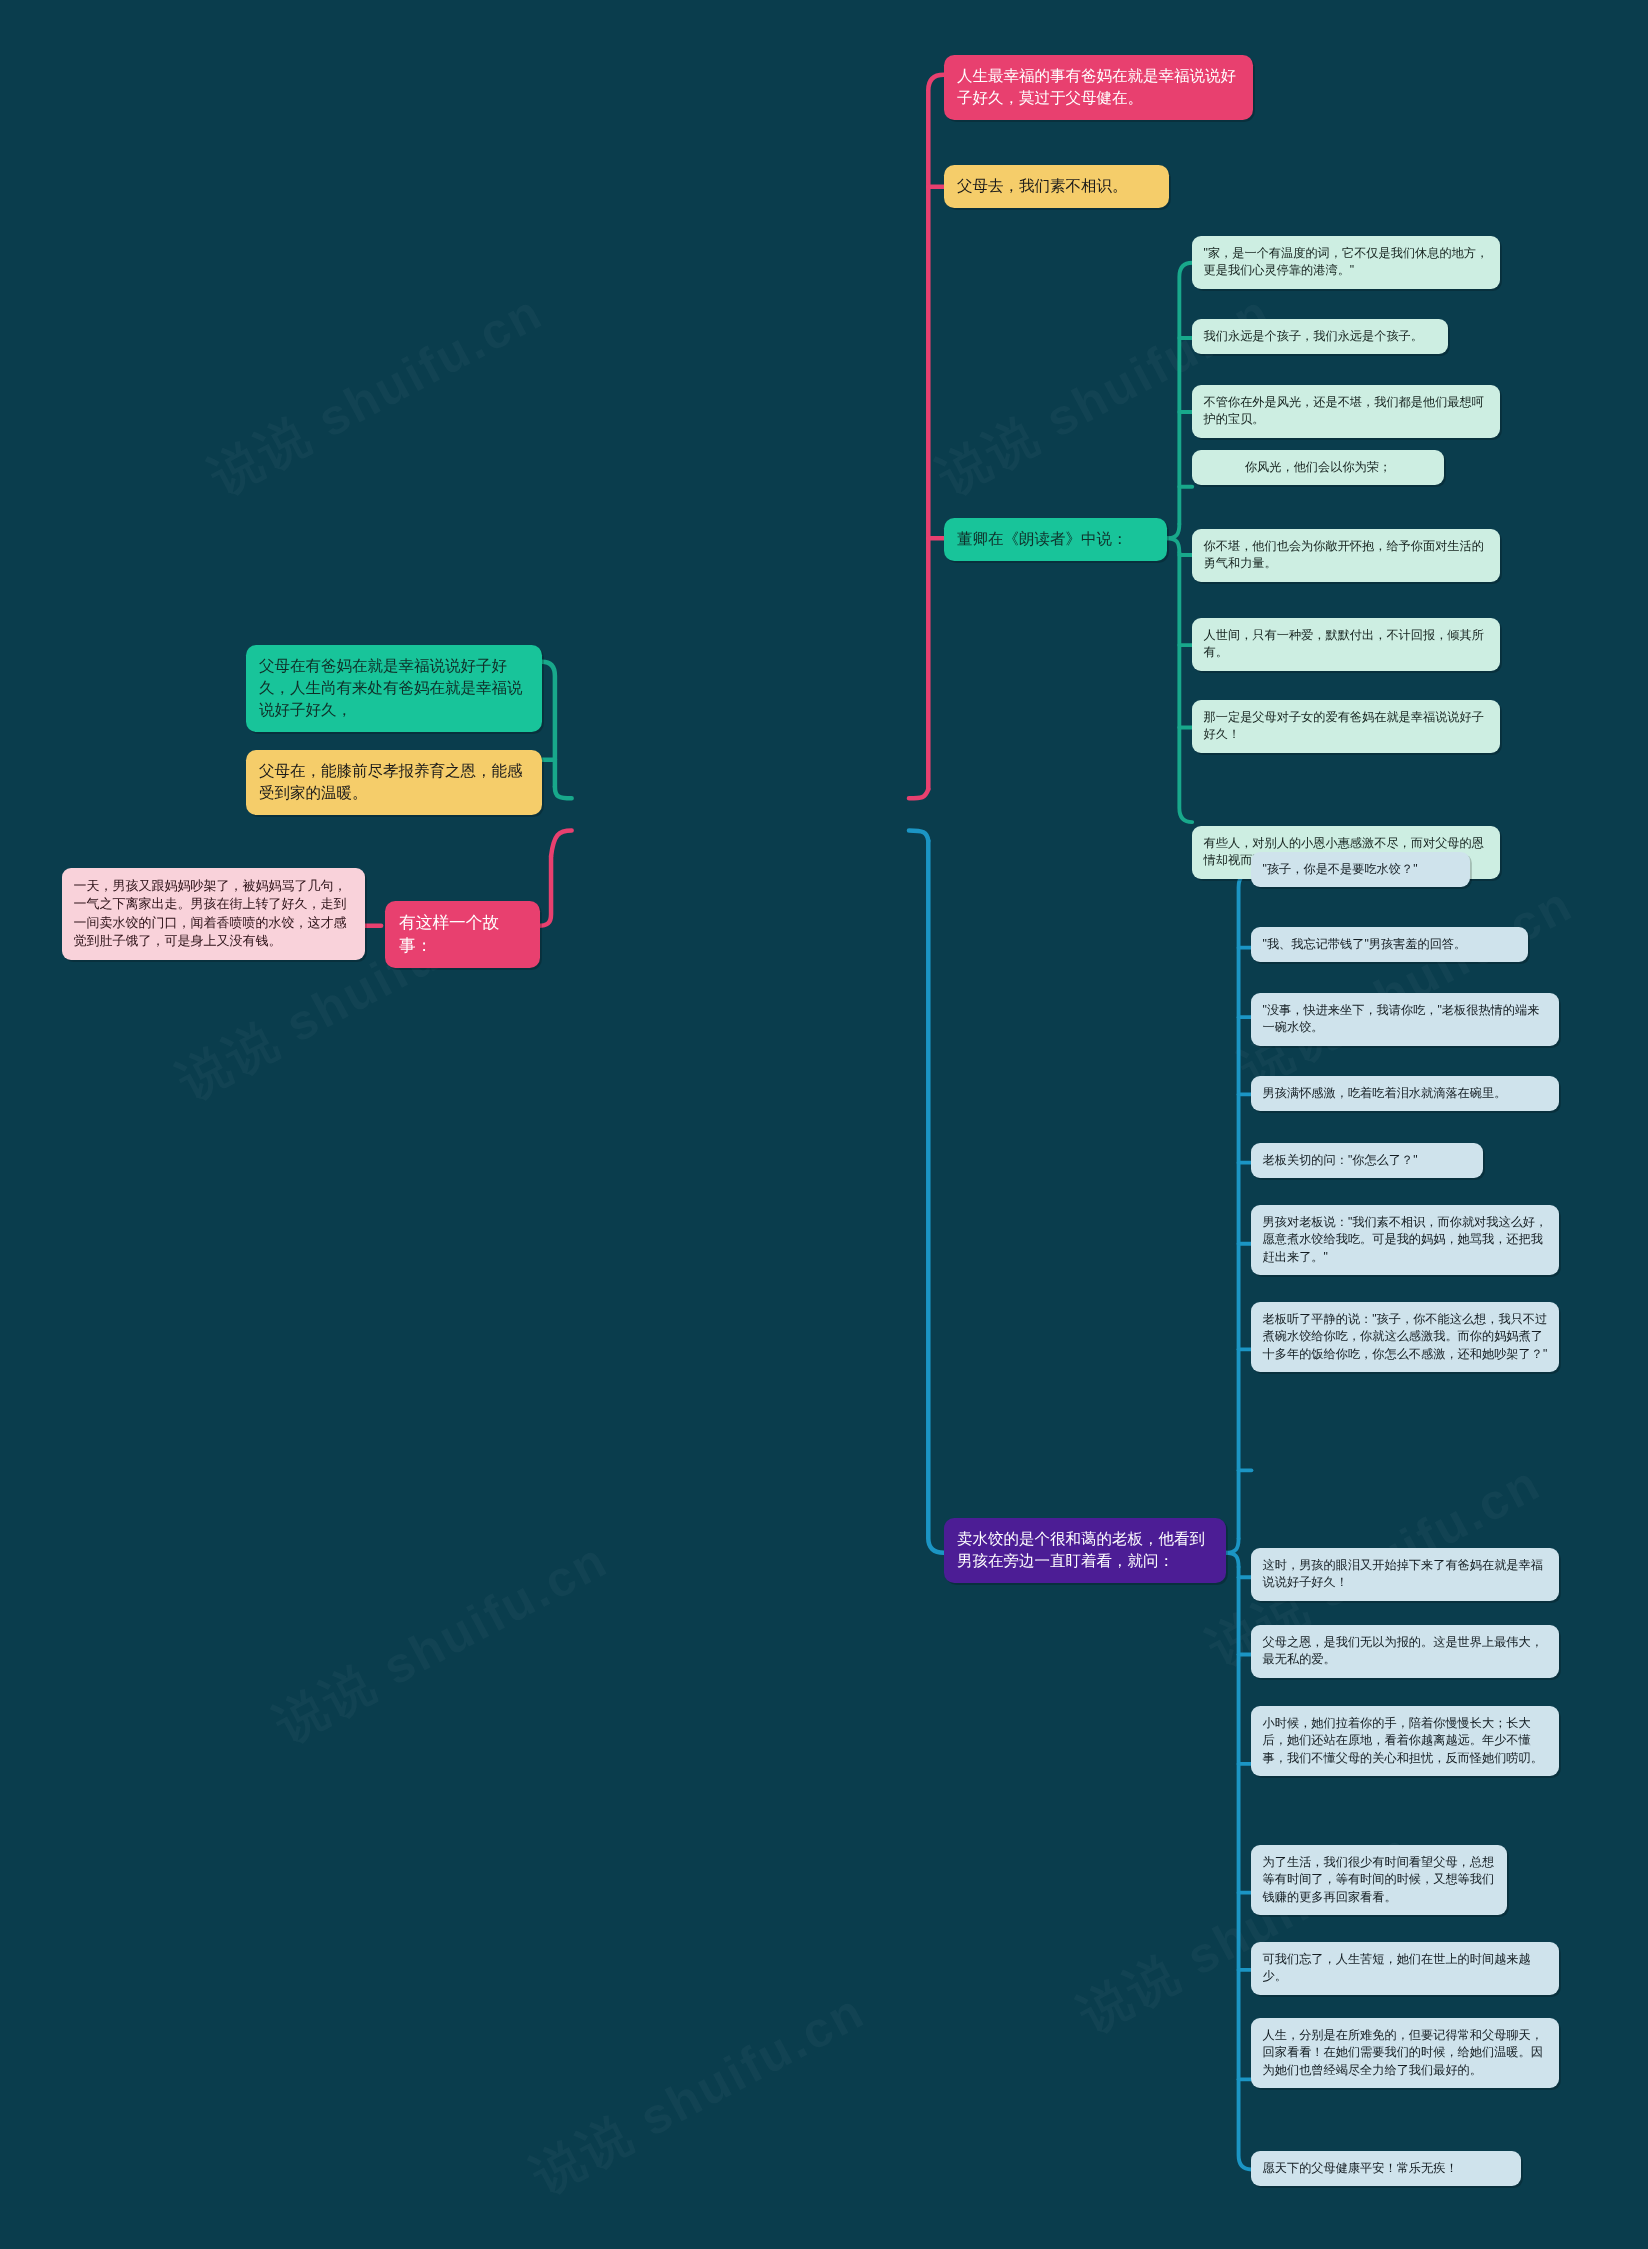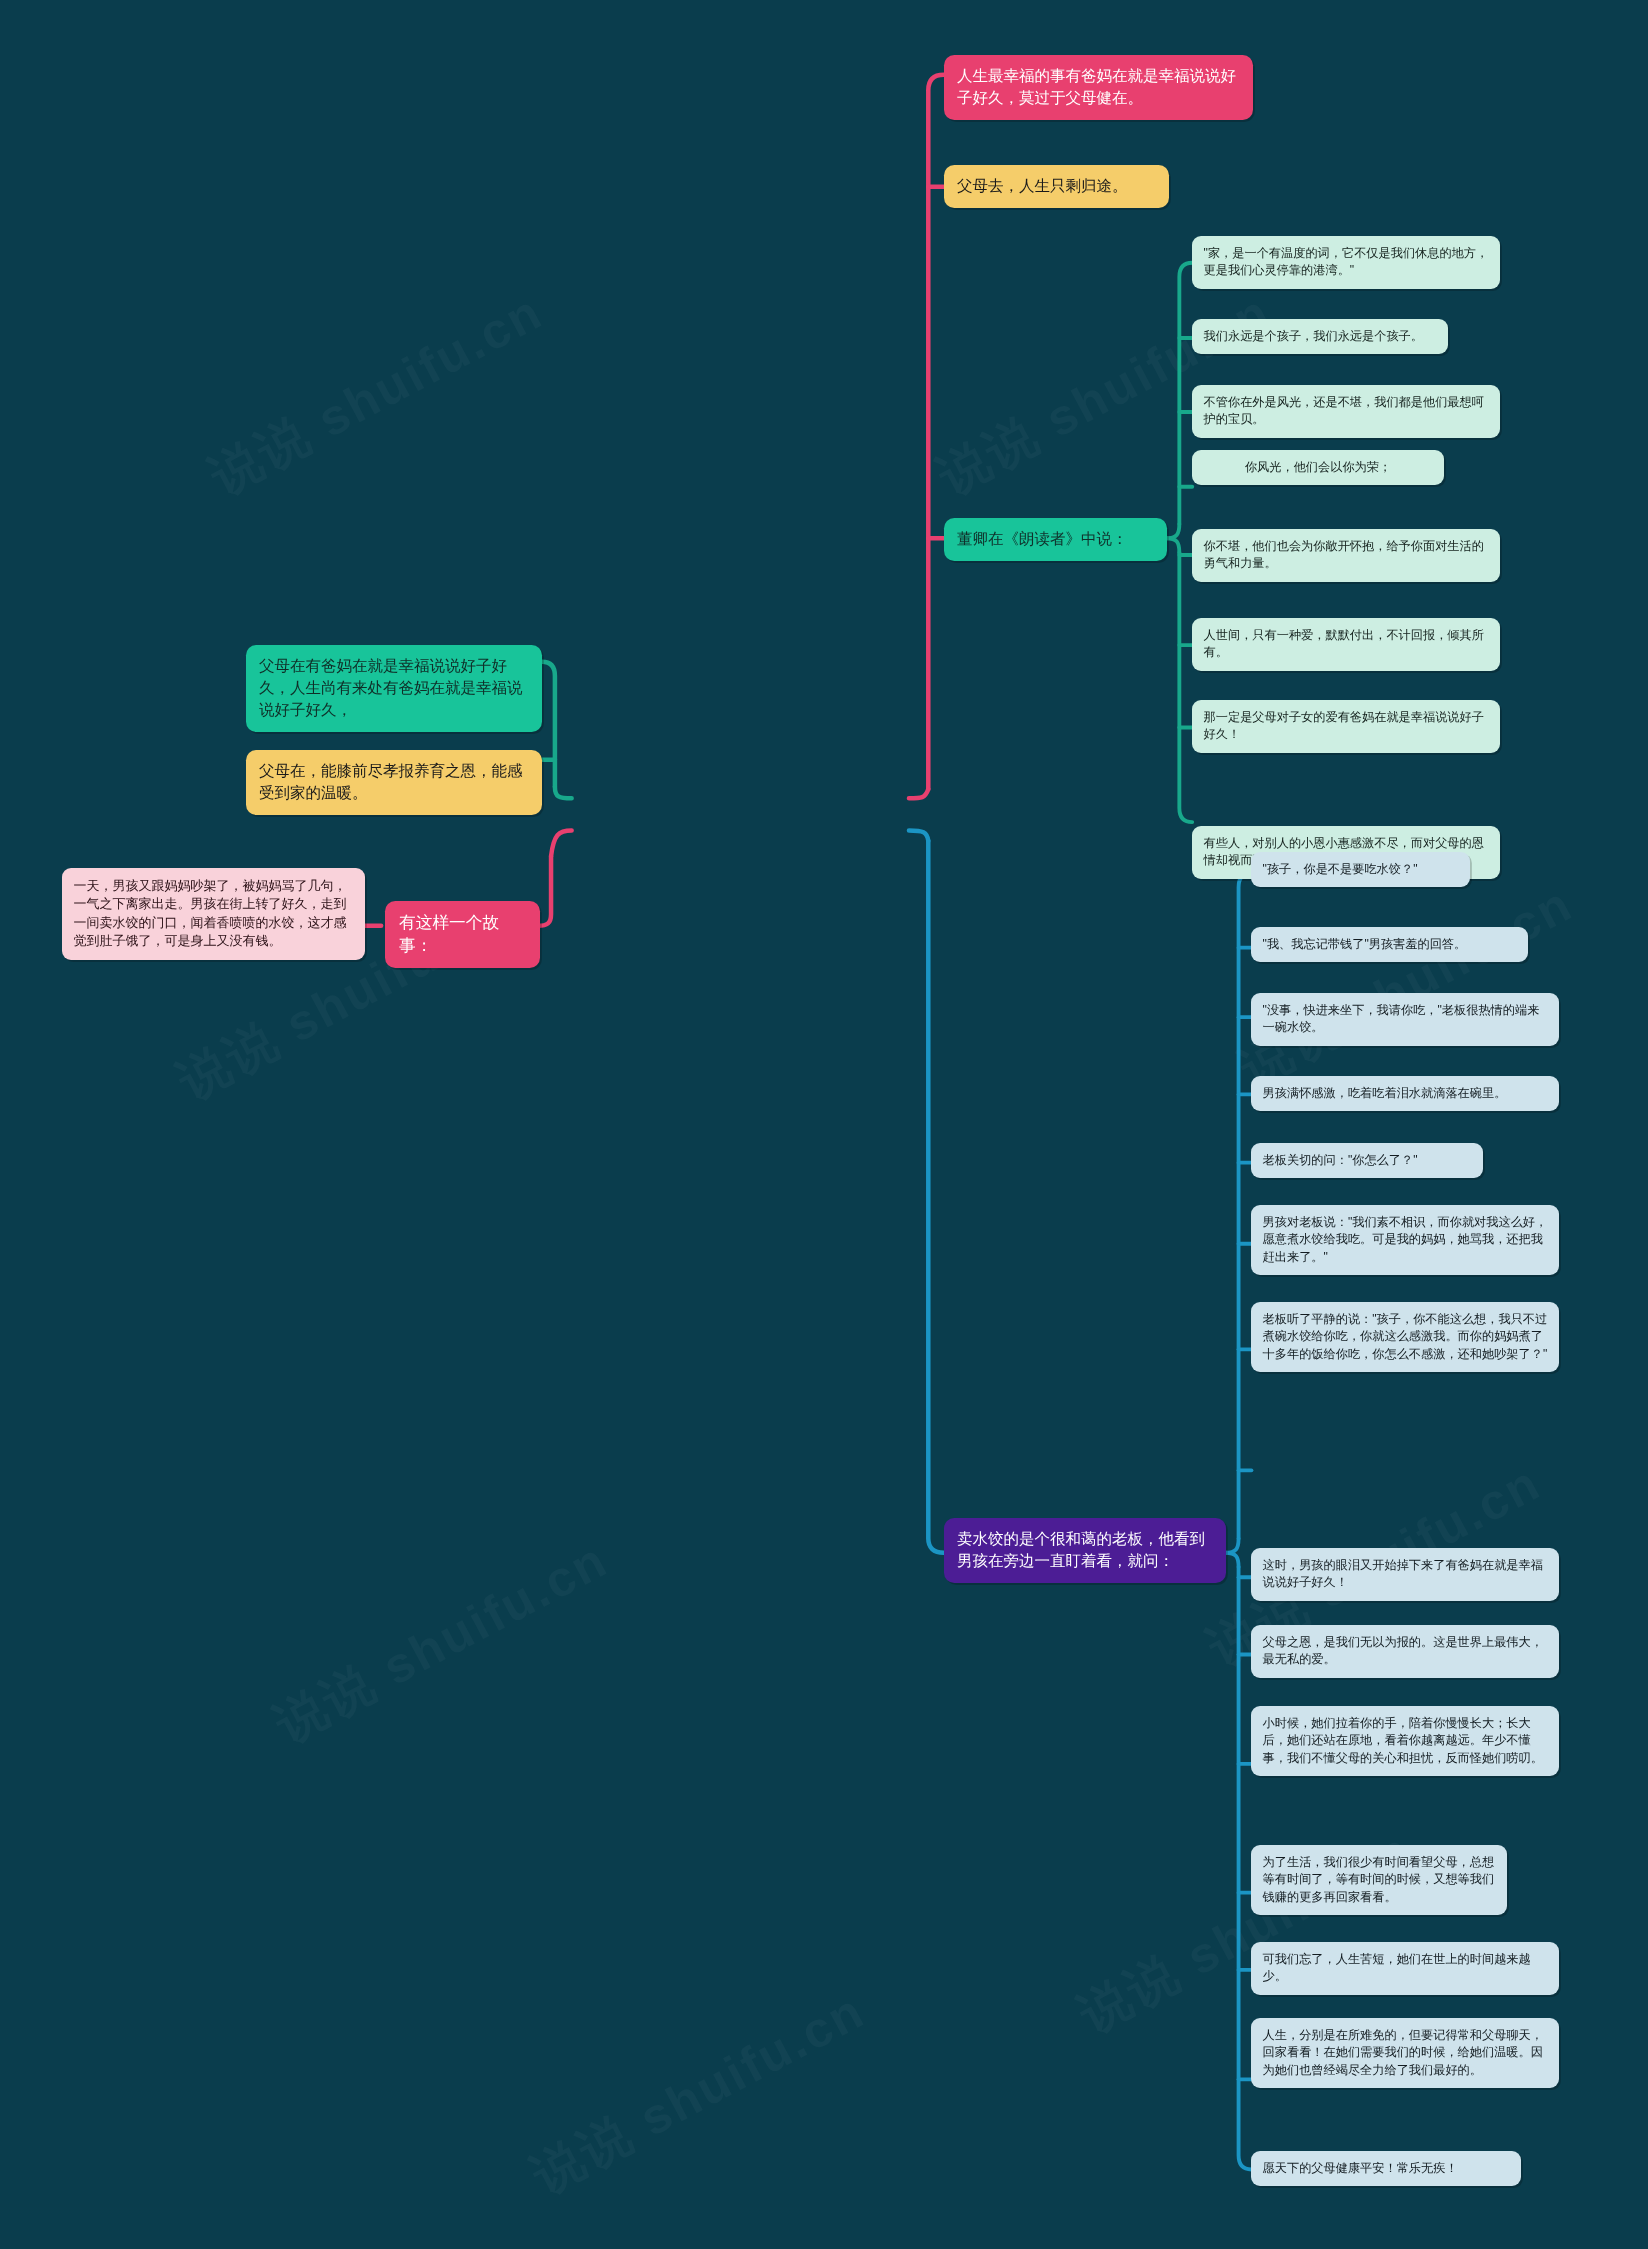--- a/index.html
+++ b/index.html
@@ -129,21 +129,21 @@
 
   <div class="node n-pinkleaf" style="left:62px;top:868px;width:303px;">
     <span>一天，男孩又跟妈妈吵架了，被妈妈骂了几句，一气之下离家出走。男孩在街上转了好久，走到一间卖水饺的门口，闻着香喷喷的水饺，这才感觉到肚子饿了，可是身上又没有钱。</span>
   </div>
 
   <div class="node n-pinkmain" style="left:944px;top:55px;width:309px;">
     <span>人生最幸福的事有爸妈在就是幸福说说好子好久，莫过于父母健在。</span>
   </div>
 
   <div class="node n-yellow" style="left:944px;top:165px;width:225px;">
-    <span>父母去，人生只剩归途。</span>
+    <span>父母去，我们素不相识。</span>
   </div>
 
   <div class="node n-green" style="left:944px;top:518px;width:223px;">
     <span>董卿在《朗读者》中说：</span>
   </div>
 
   <div class="node n-mint" style="left:1192px;top:236px;width:308px;">
     <span>"家，是一个有温度的词，它不仅是我们休息的地方，更是我们心灵停靠的港湾。"</span>
   </div>
   <div class="node n-mint" style="left:1192px;top:319px;width:256px;">

